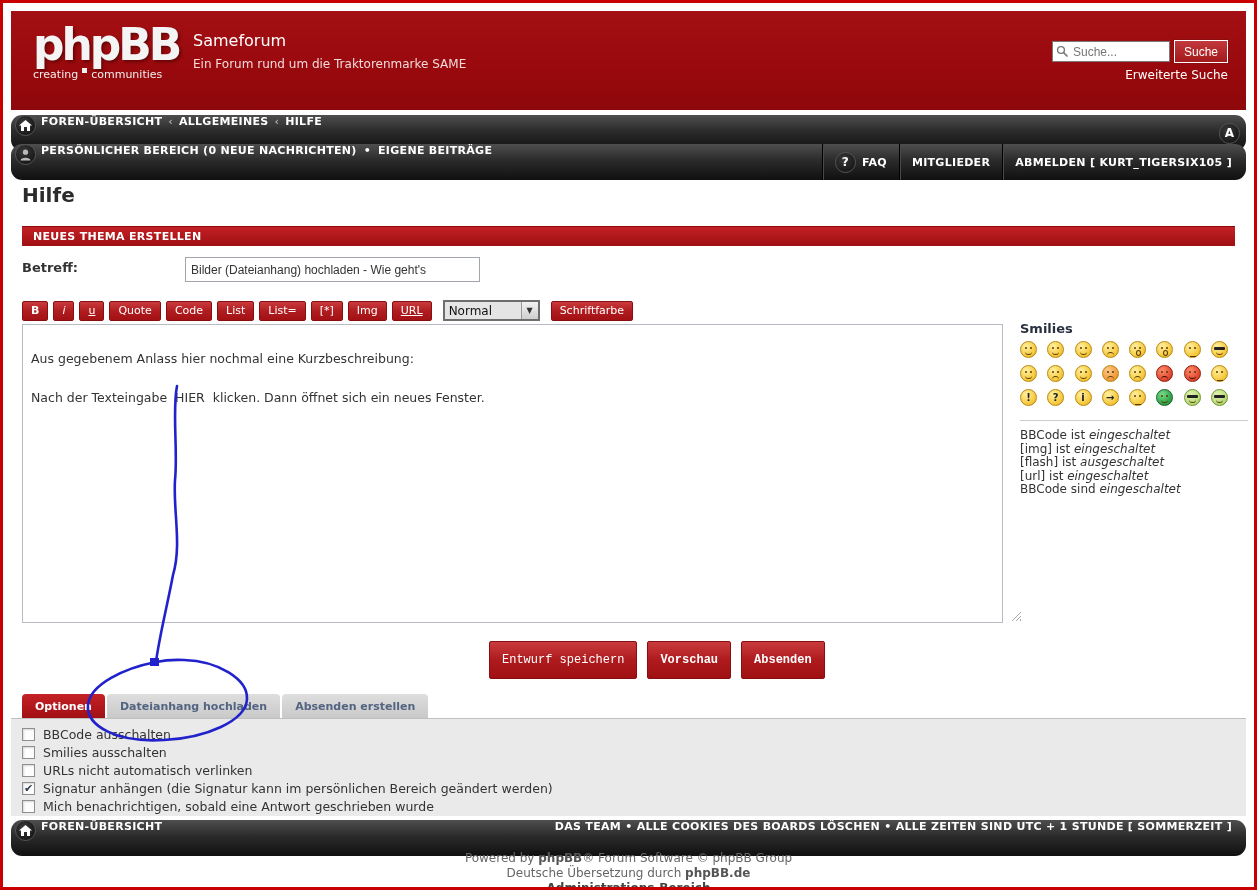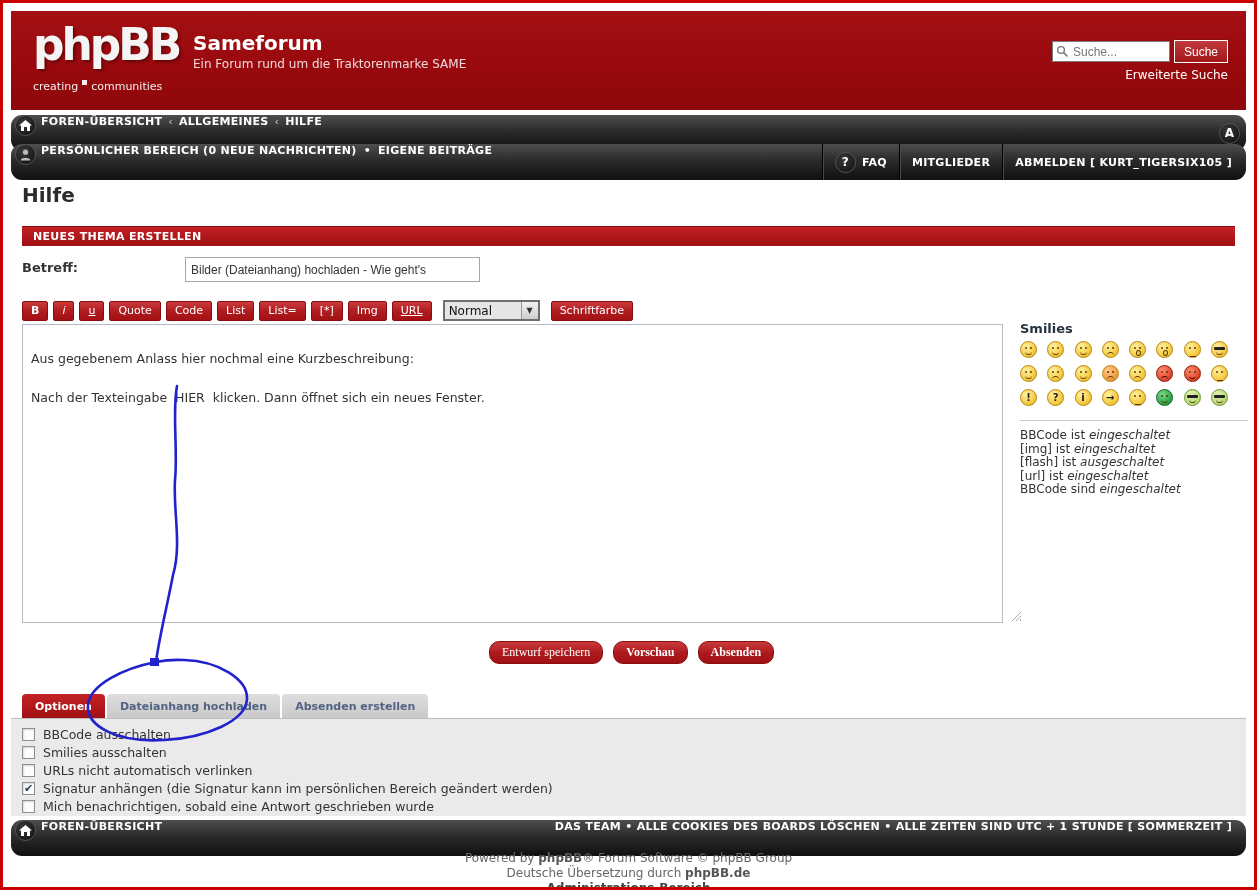--- a/index.html
+++ b/index.html
@@ -6,23 +6,23 @@
   html,body { background:#fff; }
   body { font-family:"DejaVu Sans","Liberation Sans",sans-serif; font-size:12px; color:#333; }
   .page { position:relative; width:1257px; height:890px; background:#fff; border:3px solid #C80000; overflow:hidden; }
 
   
   .header { position:absolute; left:8px; top:8px; width:1235px; height:99px;
             background:linear-gradient(180deg,#A31014 0%,#99090D 55%,#8E080B 100%); }
   .logo { position:absolute; left:22px; top:12px; width:150px; color:#fff; }
   .logo-word { font-size:44px; font-weight:bold; letter-spacing:-3px; line-height:1;
                color:#F4F4F4; text-shadow:2px 2px 3px rgba(60,0,0,.55); }
-  .logo-tag { display:flex; align-items:flex-start; gap:4px; font-size:11px; color:#EFEFEF; margin-top:13px; }
+  .logo-tag { display:flex; align-items:flex-start; gap:4px; font-size:11px; color:#EFEFEF; margin-top:1px; }
   .logo-sq { width:5px; height:5px; background:#EFEFEF; display:inline-block; }
-  .site-title { position:absolute; left:182px; top:20px; color:#fff; font-size:20px; font-weight:bold; }
+  .site-title { position:absolute; left:182px; top:20px; color:#fff; font-size:16px; font-weight:normal; }
   .site-desc { position:absolute; left:182px; top:46px; color:#F2DBDB; font-size:12px; }
   .search-wrap { position:absolute; right:18px; top:29px; display:flex; align-items:center; }
   .search-box { position:relative; }
   .search-input { width:118px; height:21px; border:1px solid #7A7A7A; background:#fff;
                   font-size:12px; padding:2px 4px 2px 20px; color:#0f172a; }
   .mag { position:absolute; left:4px; top:4px; }
   .search-btn { height:23px; margin-left:4px; background:linear-gradient(180deg,#C23A3D,#A3181B);
                 border:1px solid #fff; outline:1px solid #8A0D10; color:#fff; font-size:12px;
                 padding:2px 9px; cursor:pointer; }
   .adv-search { position:absolute; right:18px; top:57px; color:#fff; font-size:12px; text-decoration:none; }
@@ -96,22 +96,22 @@
   .sm.lgreen { background:radial-gradient(circle at 35% 30%,#E2F2B0,#B9DB7A 65%,#93BD4E); border-color:#6E9431; }
   .sm.sym::before, .sm.sym::after { display:none; }
   .sm.sym { color:#222; font-size:10px; font-weight:bold; text-align:center; line-height:15px; }
   .bb-divider { border:none; border-top:1px solid #CCC; margin:14px 0 8px 0; width:228px; }
   .bb-line { font-size:12px; color:#333; line-height:13.5px; }
   .bb-line em { font-style:italic; }
 
   
   .actions { position:absolute; left:486px; top:638px; display:flex; gap:10px; }
   .abtn { background:linear-gradient(180deg,#C93B3E 0%,#AE1B1E 50%,#A01013 100%);
-          border:1px solid #8A0D10; border-radius:10px; color:#fff; font-size:12px;
-          height:23px; padding:3px 12px; cursor:pointer; font-family:Liberation Serif, serif; }
+          border:1px solid #8A0D10; border-radius:2px; color:#fff; font-size:12px;
+          height:38px; padding:3px 12px; cursor:pointer; font-family:Liberation Mono, monospace; }
   .abtn.bold { font-weight:bold; }
 
   
   .tabs { position:absolute; left:19px; top:691px; display:flex; gap:2px; align-items:flex-end; }
   .tab { height:24px; padding:5px 13px; font-size:11px; font-weight:bold; border-radius:4px 4px 0 0;
          background:linear-gradient(180deg,#DEDEDE,#C9C9C9); color:#536482; cursor:pointer; border:none; font-family:inherit; }
   .tab.active { background:linear-gradient(180deg,#C42226,#A01014); color:#fff; }
   .options-panel { position:absolute; left:8px; top:715px; width:1235px; height:98px;
                    background:#EAEAEA; border-top:1px solid #BFBFBF; padding:6px 0 0 11px; }
   .opt-row { display:flex; align-items:center; height:18px; margin-bottom:0; }

